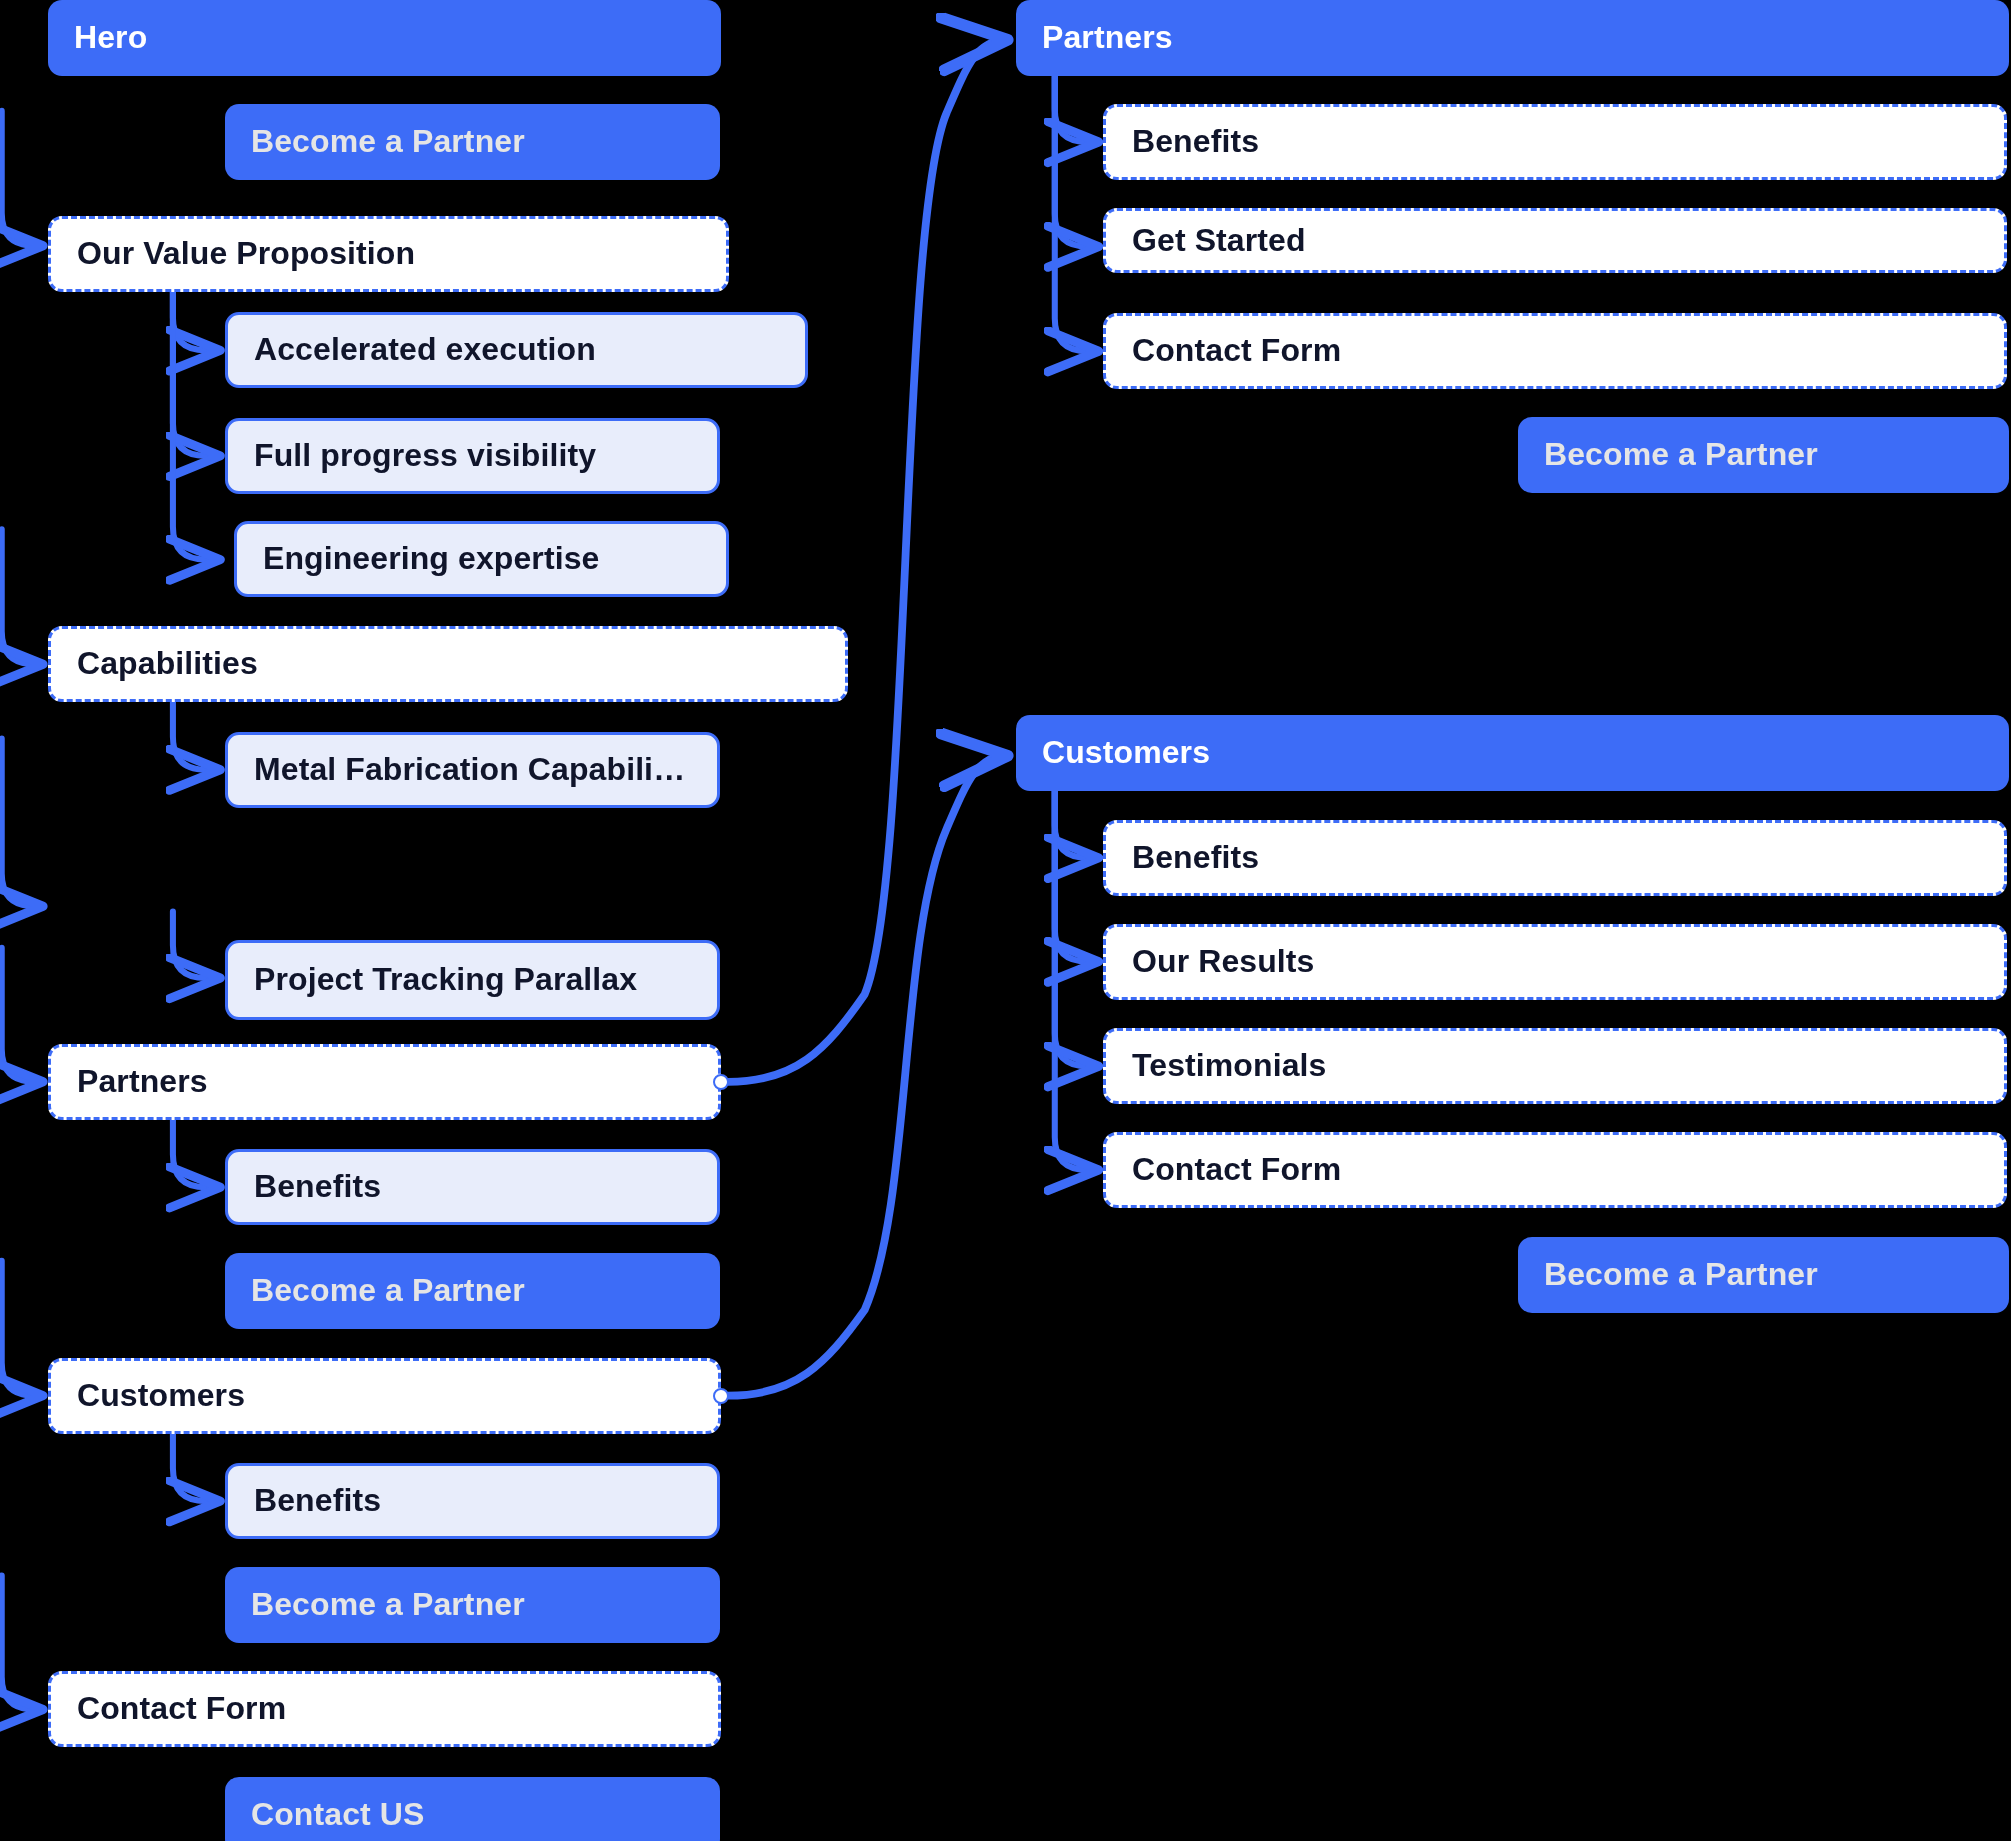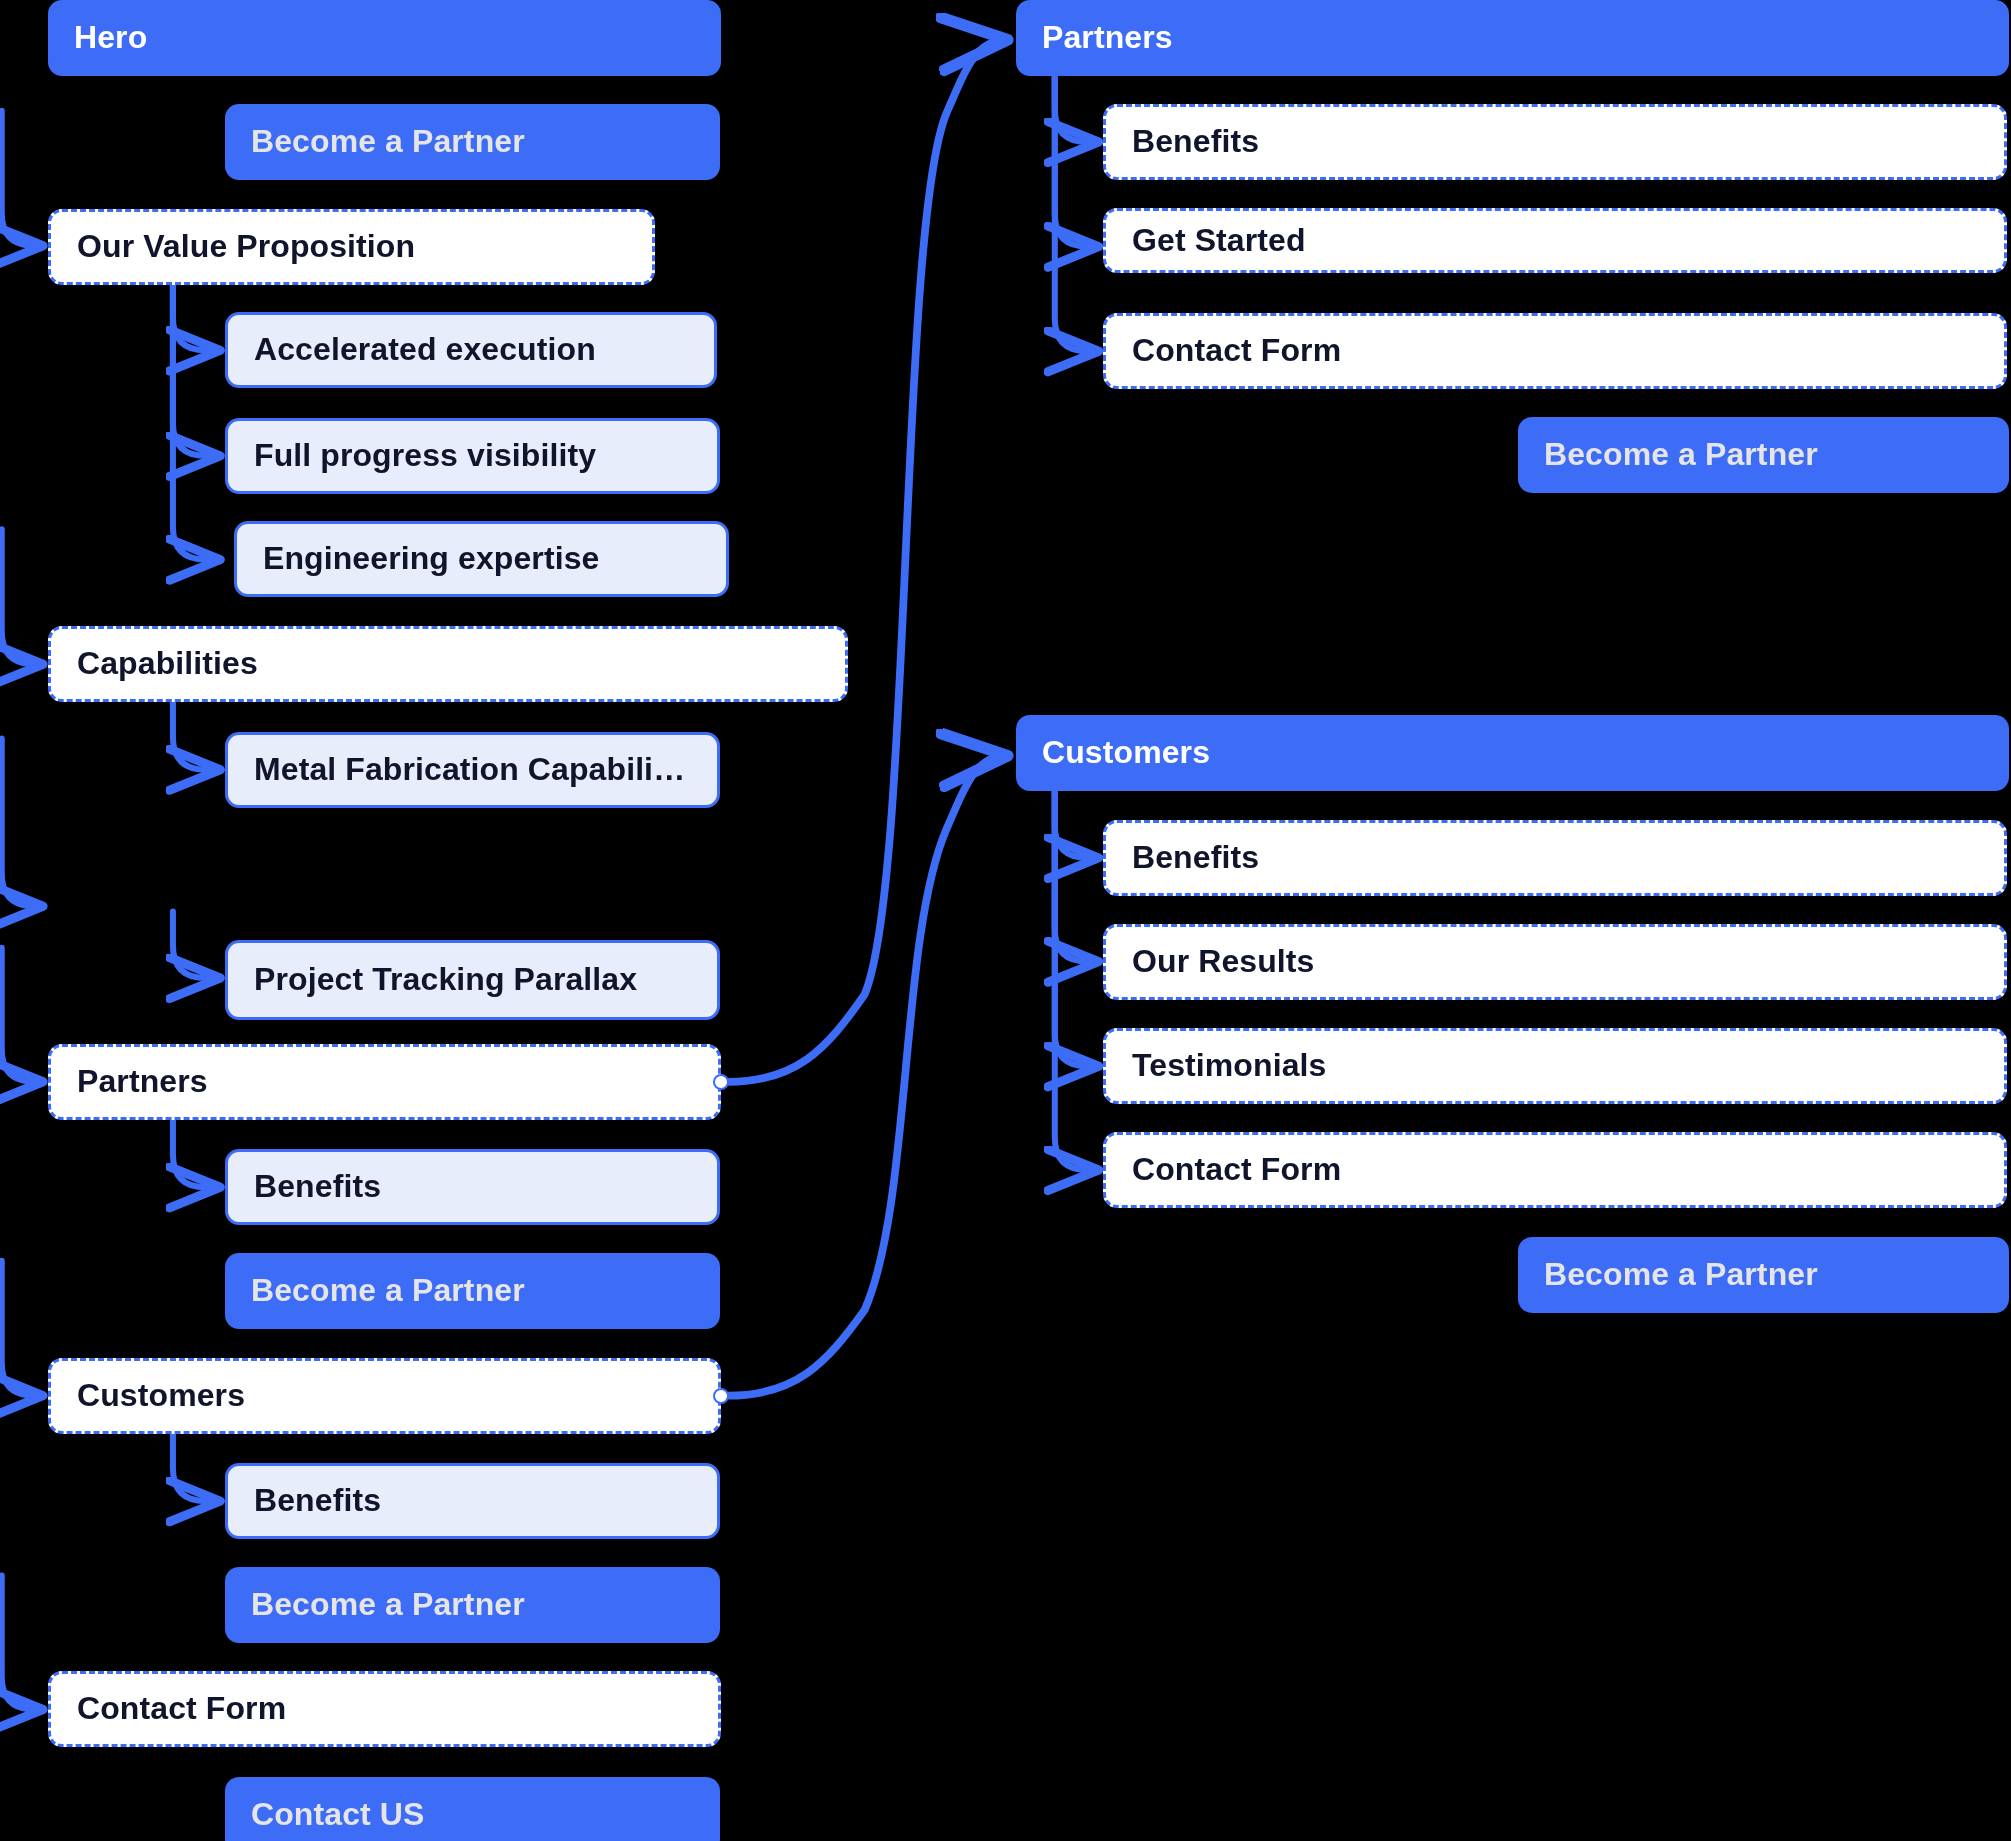--- a/index.html
+++ b/index.html
@@ -129,25 +129,25 @@
   </svg>
 
   <div class="node n-header" style="left:48px;top:0px;width:673px;height:76px;">
     <span class="label">Hero</span>
   </div>
 
   <div class="node n-cta" style="left:225px;top:104px;width:495px;height:76px;">
     <span class="label">Become a Partner</span>
   </div>
 
-  <div class="node n-dashed" style="left:48px;top:209px;width:607px;height:76px;text-align:center;">
+  <div class="node n-dashed" style="left:48px;top:216px;width:681px;height:76px;text-align:center;">
     <span class="label">Our Value Proposition</span>
   </div>
 
-  <div class="node n-soft" style="left:225px;top:312px;width:492px;height:76px;">
+  <div class="node n-soft" style="left:225px;top:312px;width:583px;height:76px;">
     <span class="label">Accelerated execution</span>
   </div>
 
   <div class="node n-soft" style="left:225px;top:418px;width:495px;height:76px;">
     <span class="label">Full progress visibility</span>
   </div>
 
   <div class="node n-soft" style="left:234px;top:521px;width:495px;height:76px;">
     <span class="label">Engineering expertise</span>
   </div>

